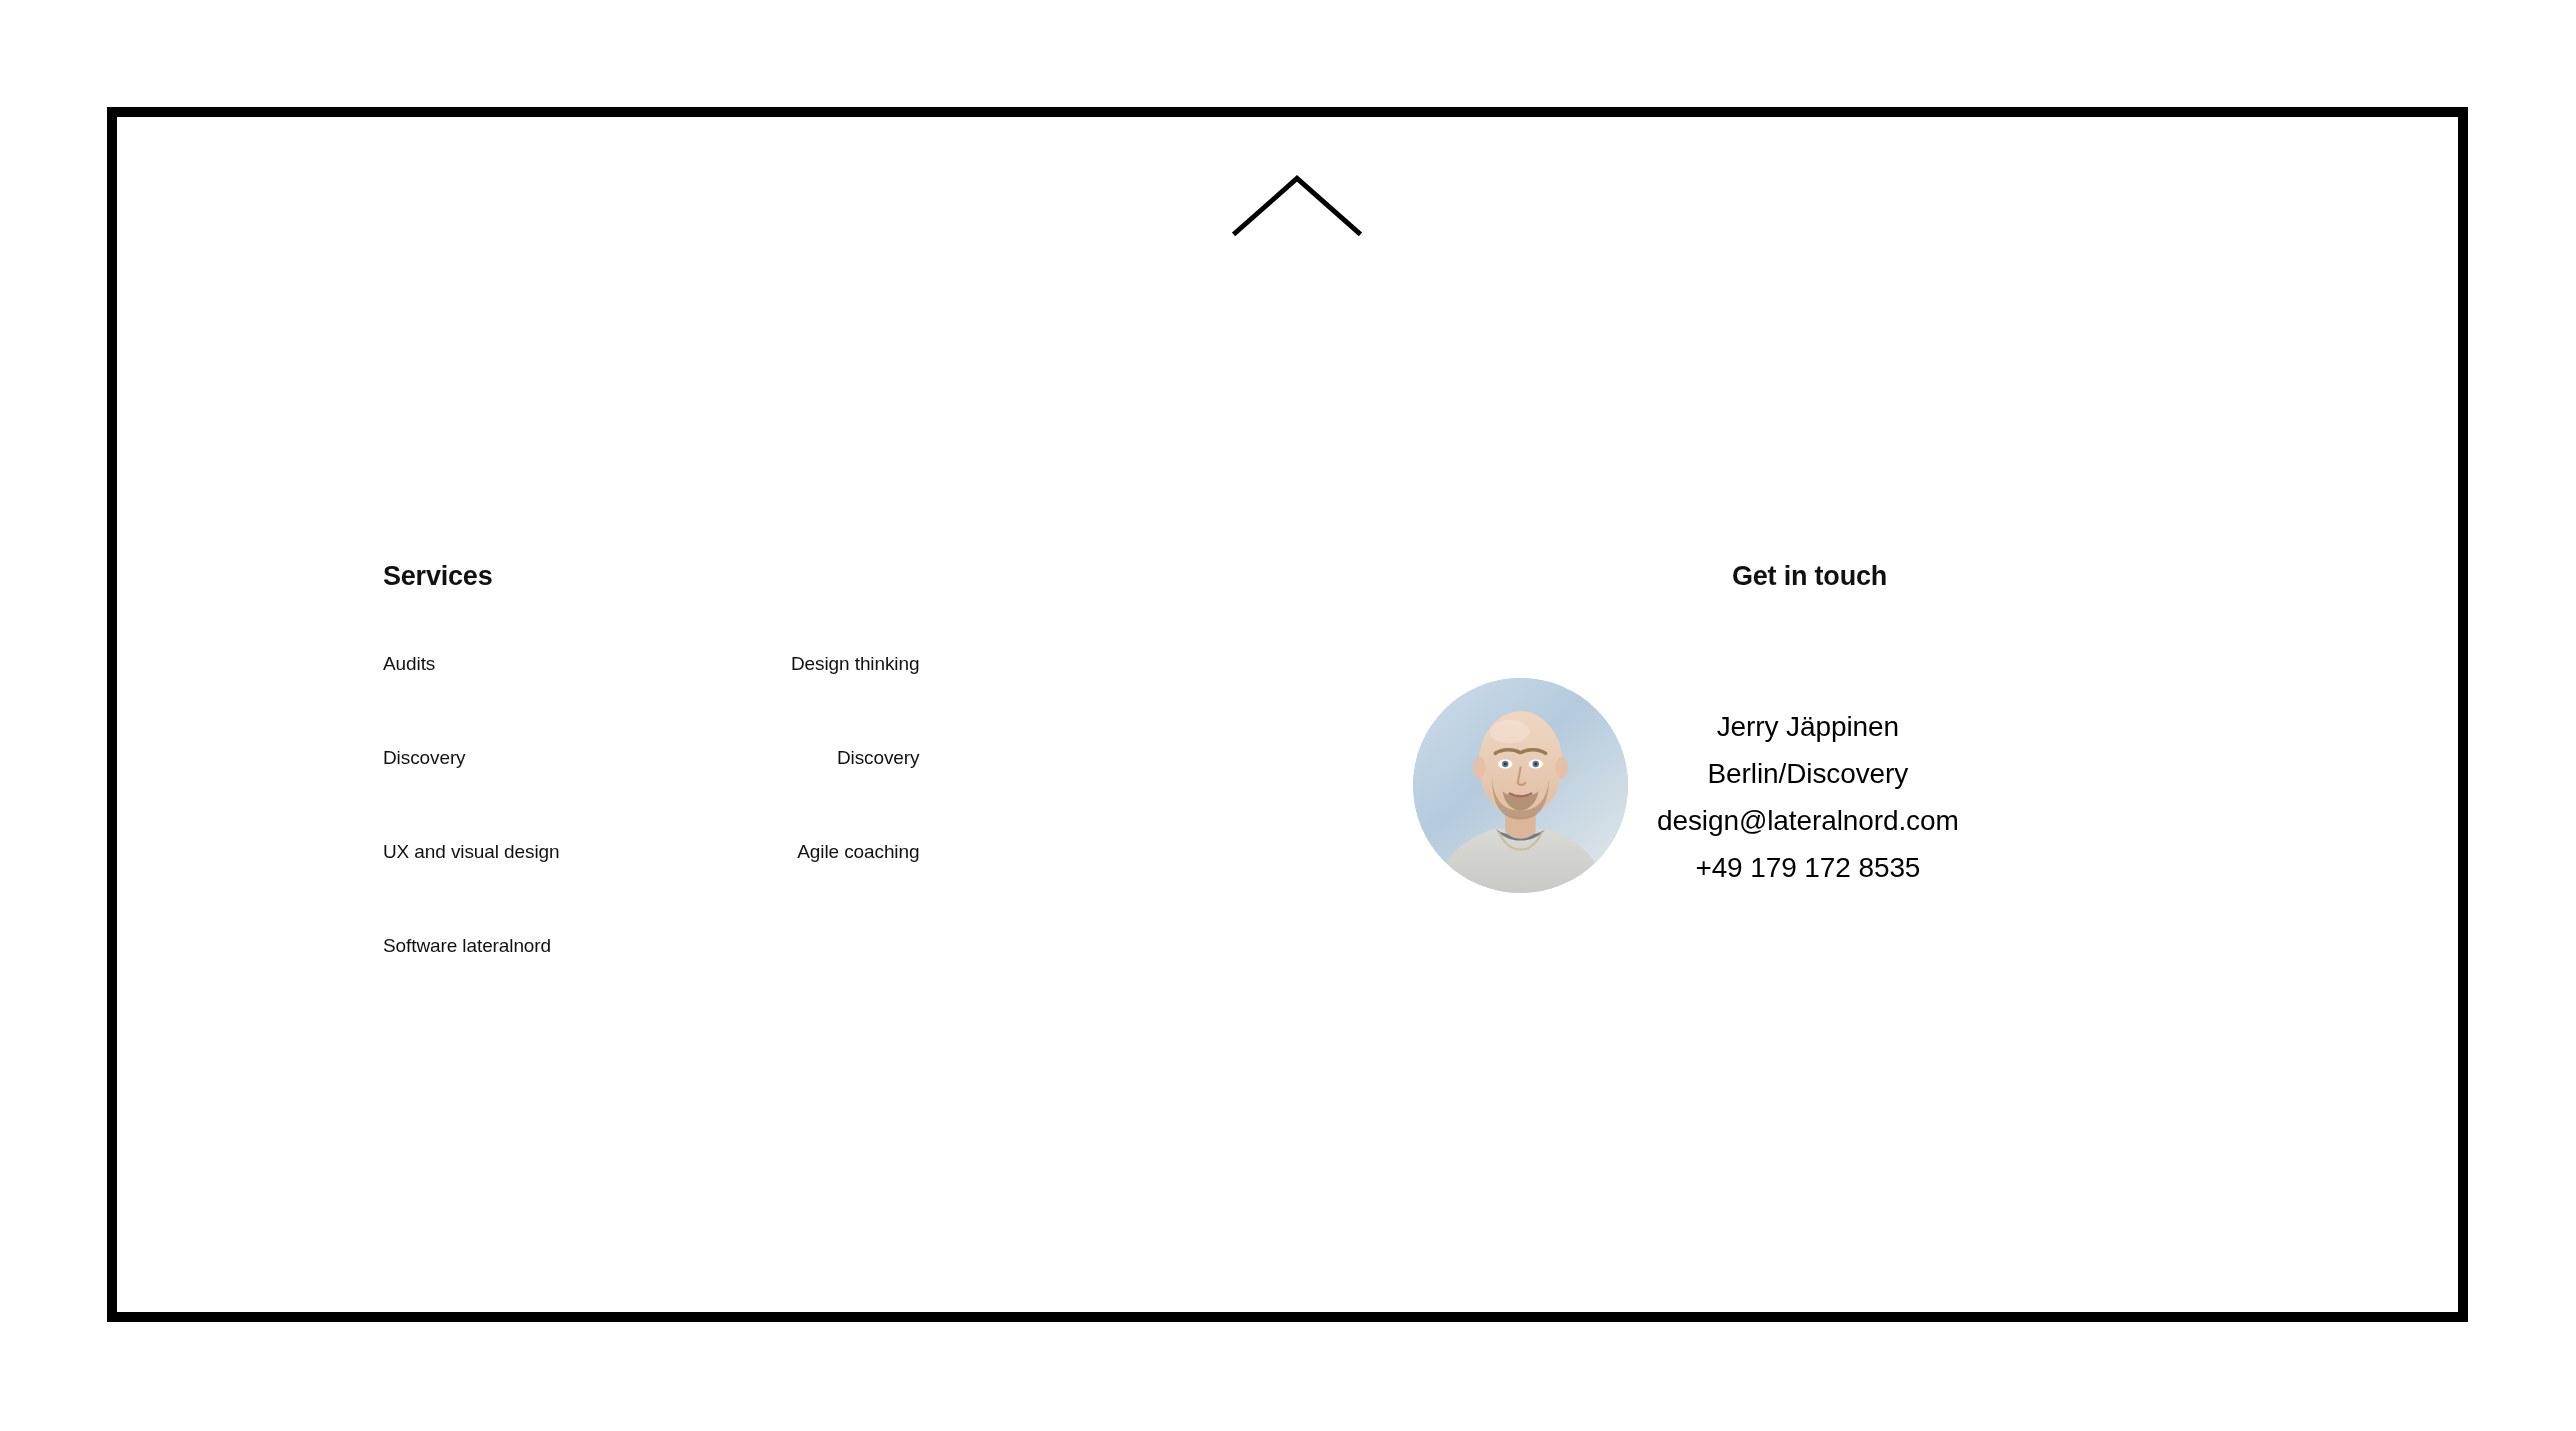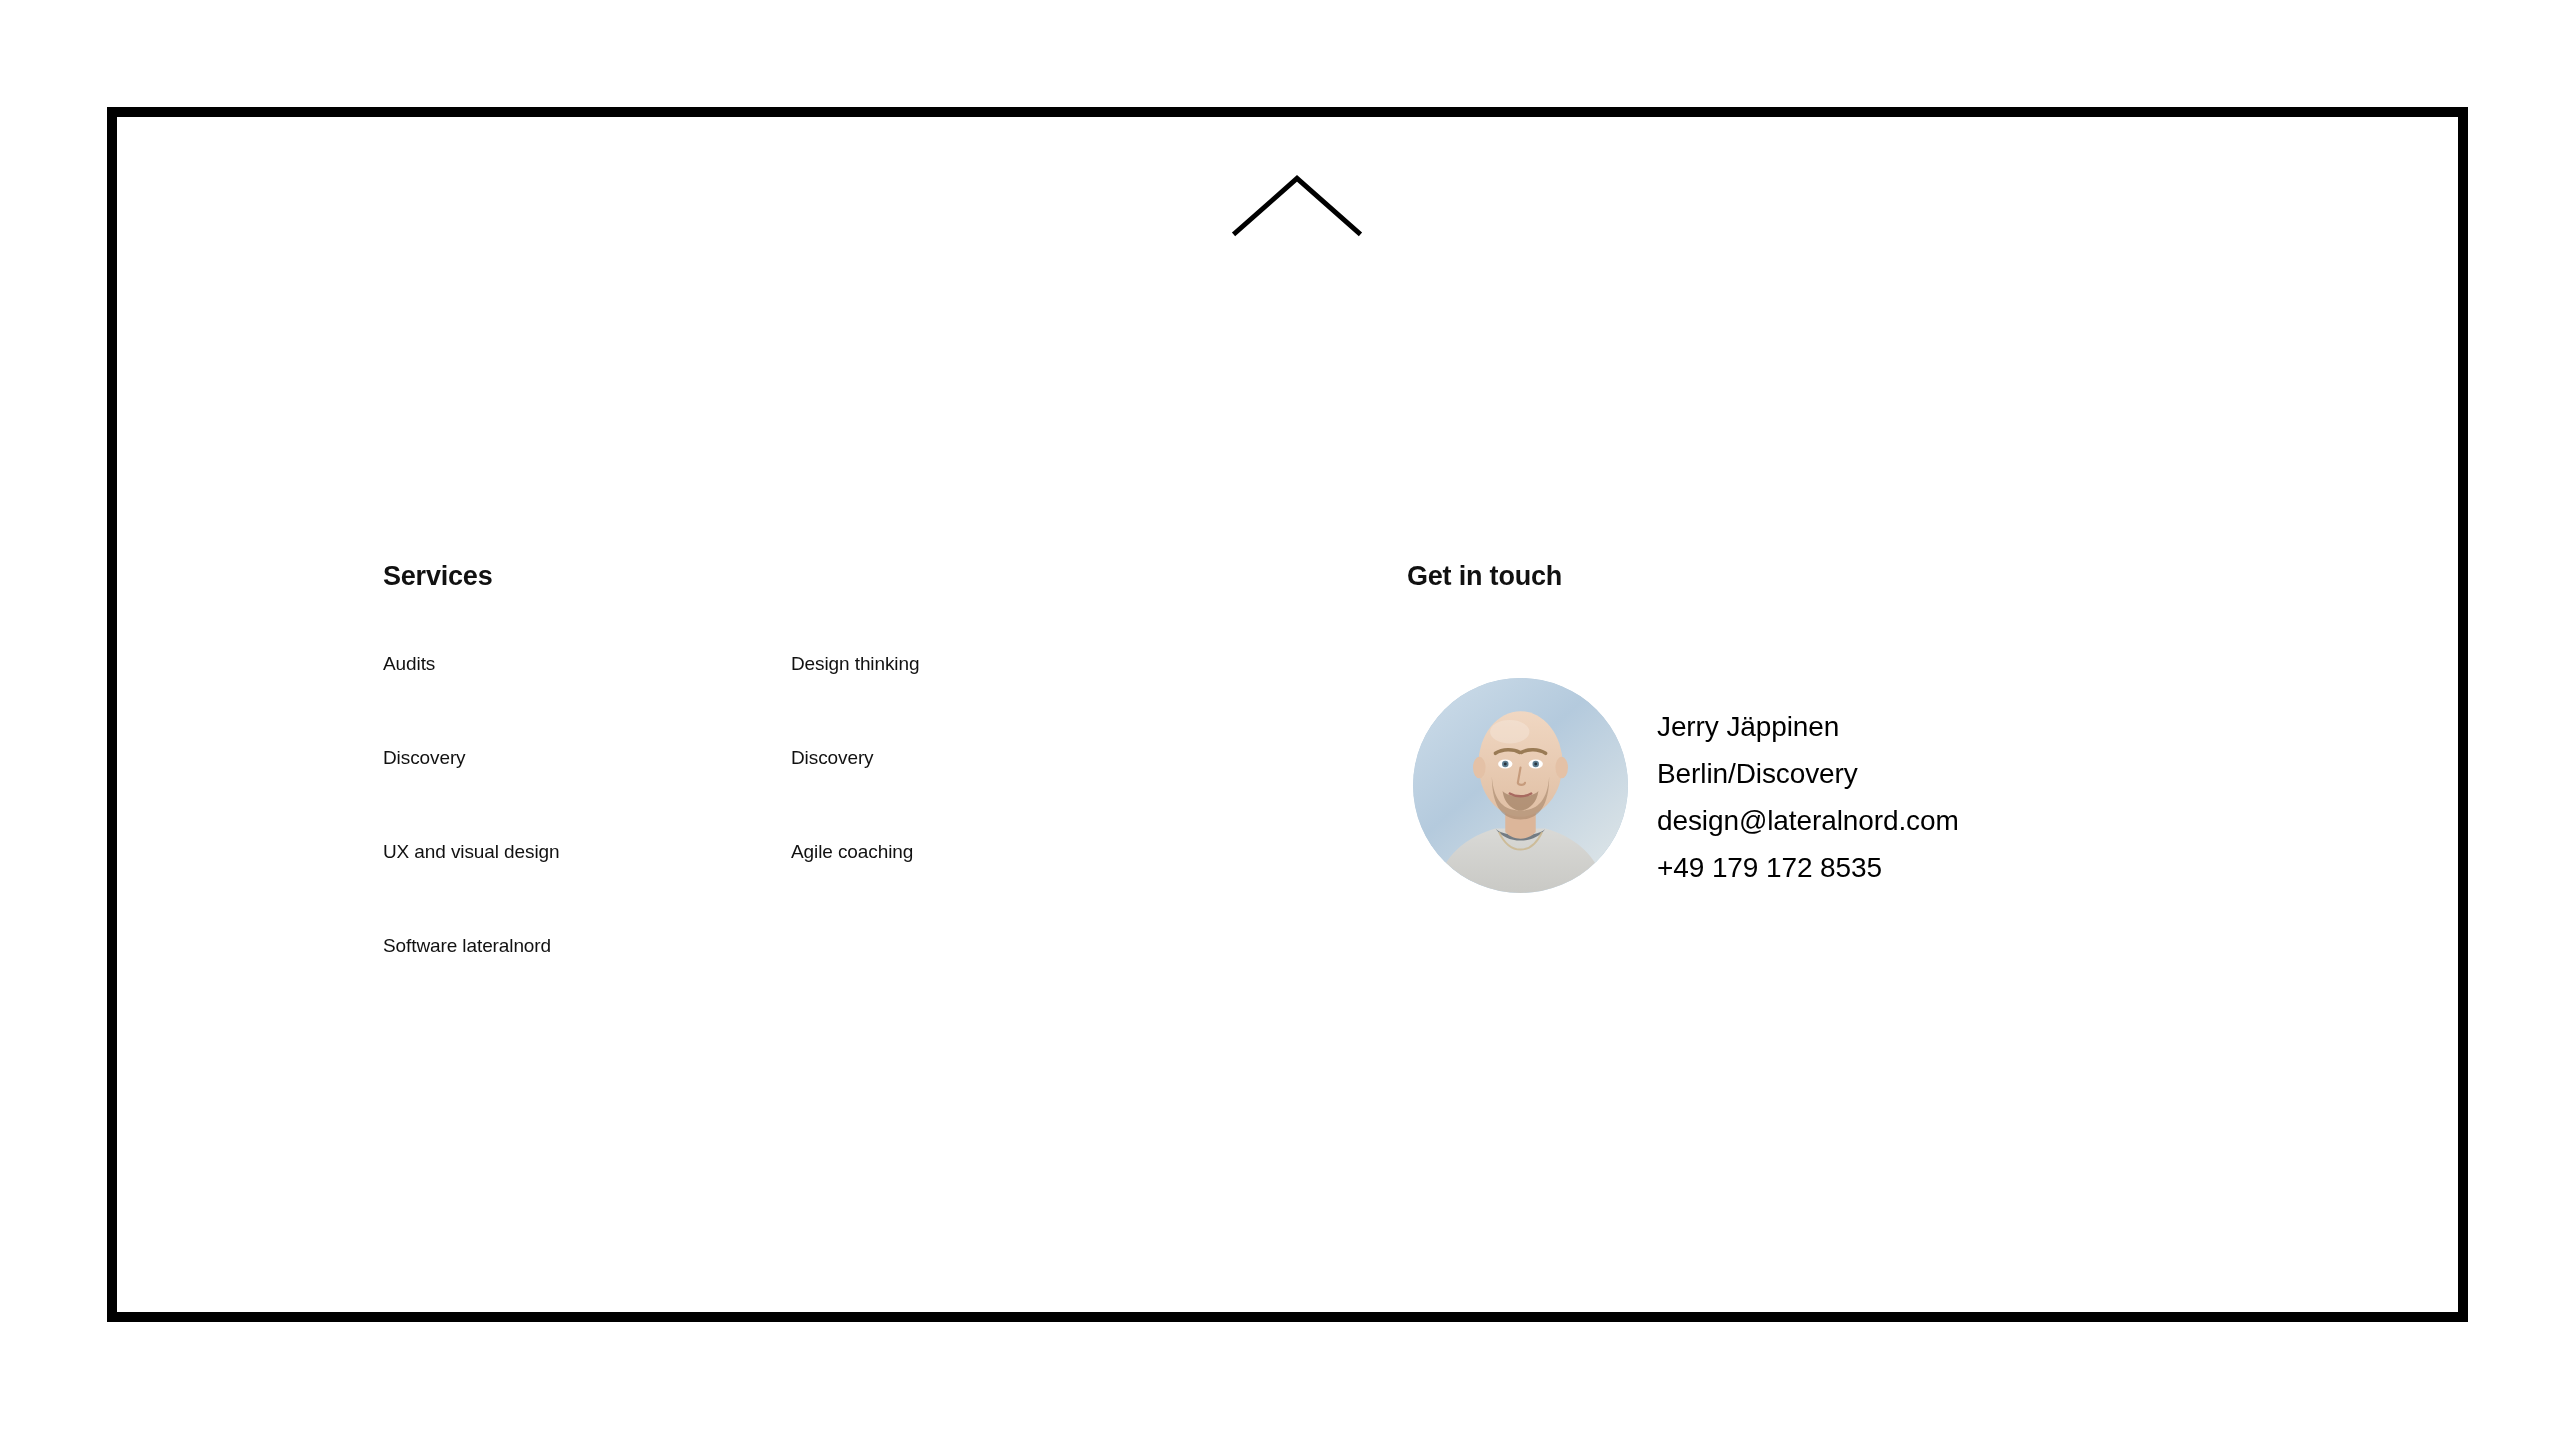--- a/index.html
+++ b/index.html
@@ -66,20 +66,21 @@
     left: 383px;
     top: 560px;
     width: 894px;
   }
 
   .contact-block {
     position: absolute;
     left: 1407px;
     top: 560px;
     width: 805px;
+    text-align: center;
   }
 
   .col-heading {
     font-size: 27px;
     font-weight: bold;
     color: #111111;
     letter-spacing: -0.2px;
     line-height: 32px;
     margin: 0;
   }
@@ -87,21 +88,21 @@
   .services-grid {
     position: relative;
     margin-top: 55px;
     width: 805px;
   }
   .services-col {
     position: absolute;
     top: 0;
   }
   .services-col.first { left: 0px; }
-  .services-col.second { left: 408px; }
+  .services-col.second { left: 408px; text-align: right; }
 
   .service-item {
     display: block;
     font-size: 19px;
     line-height: 34px;
     color: #111111;
     letter-spacing: -0.1px;
     margin-bottom: 60px;
     text-decoration: none;
     white-space: nowrap;

